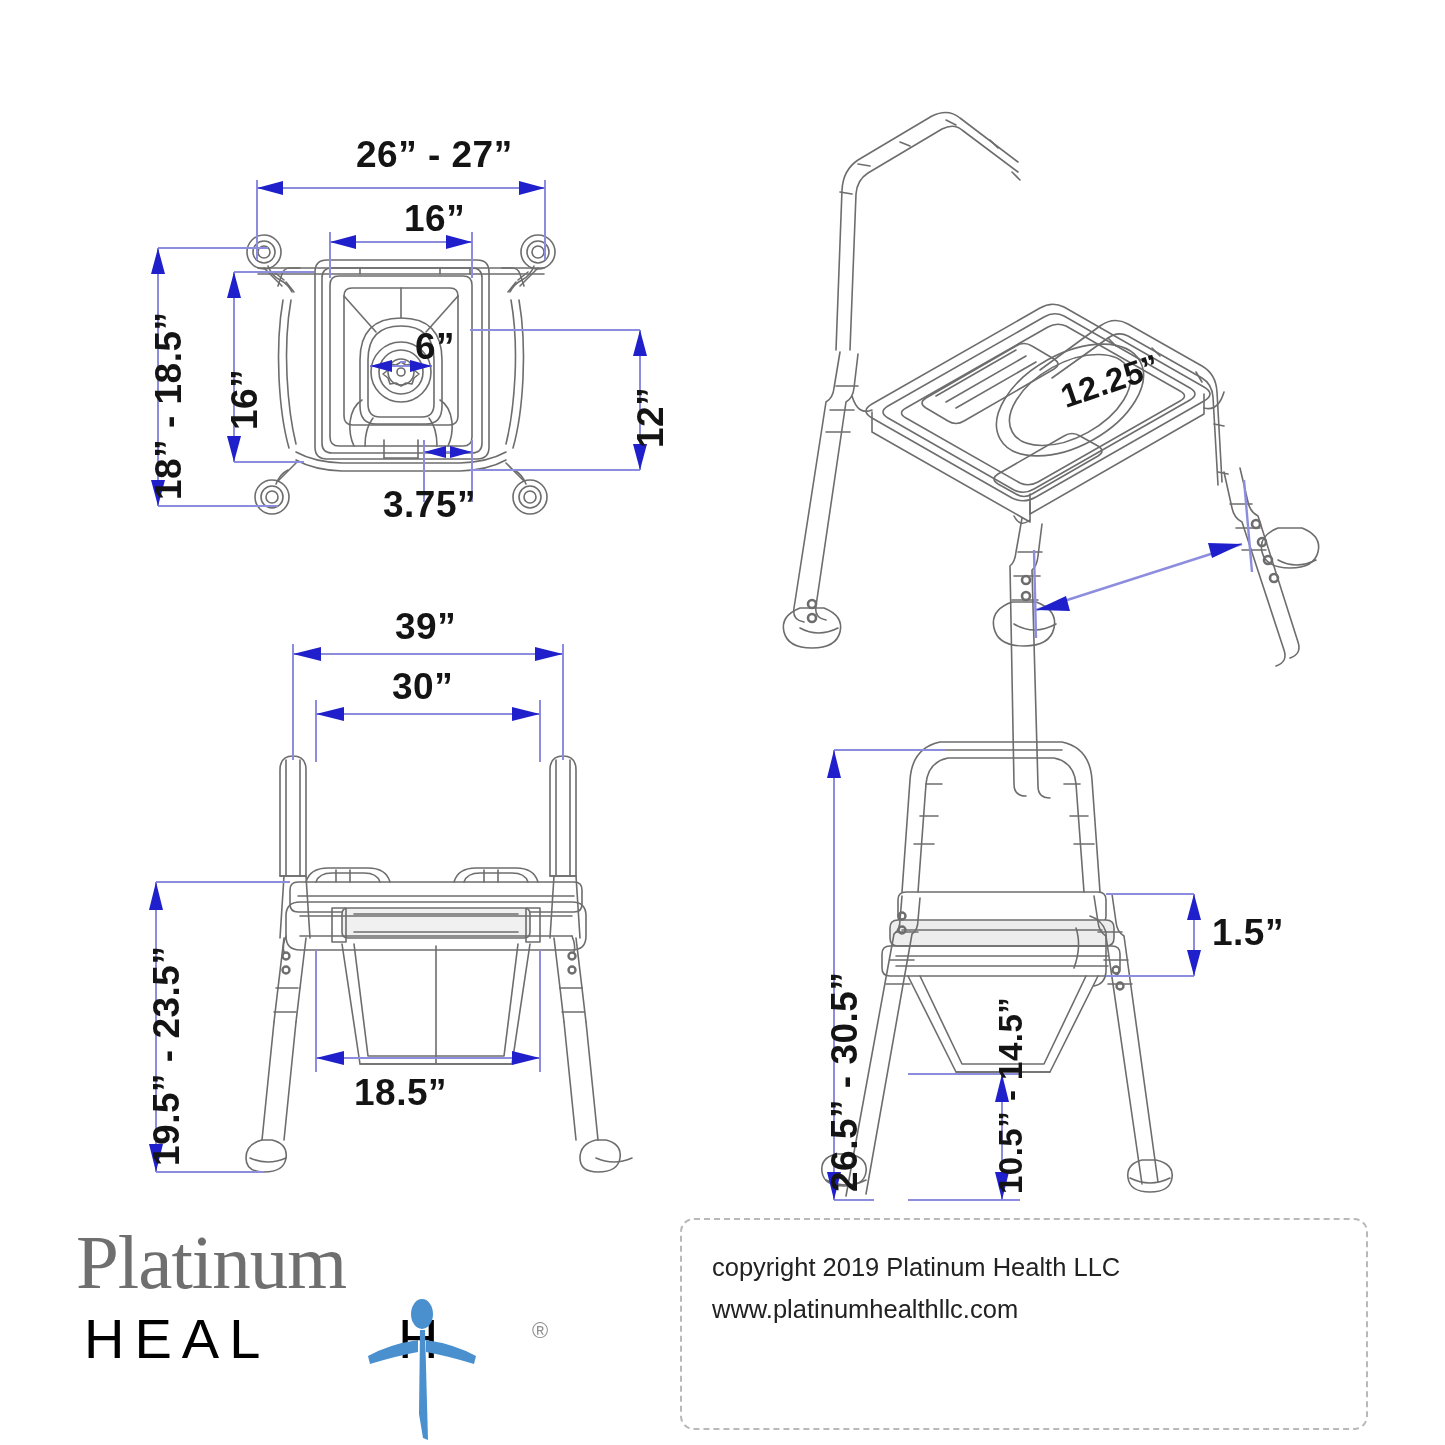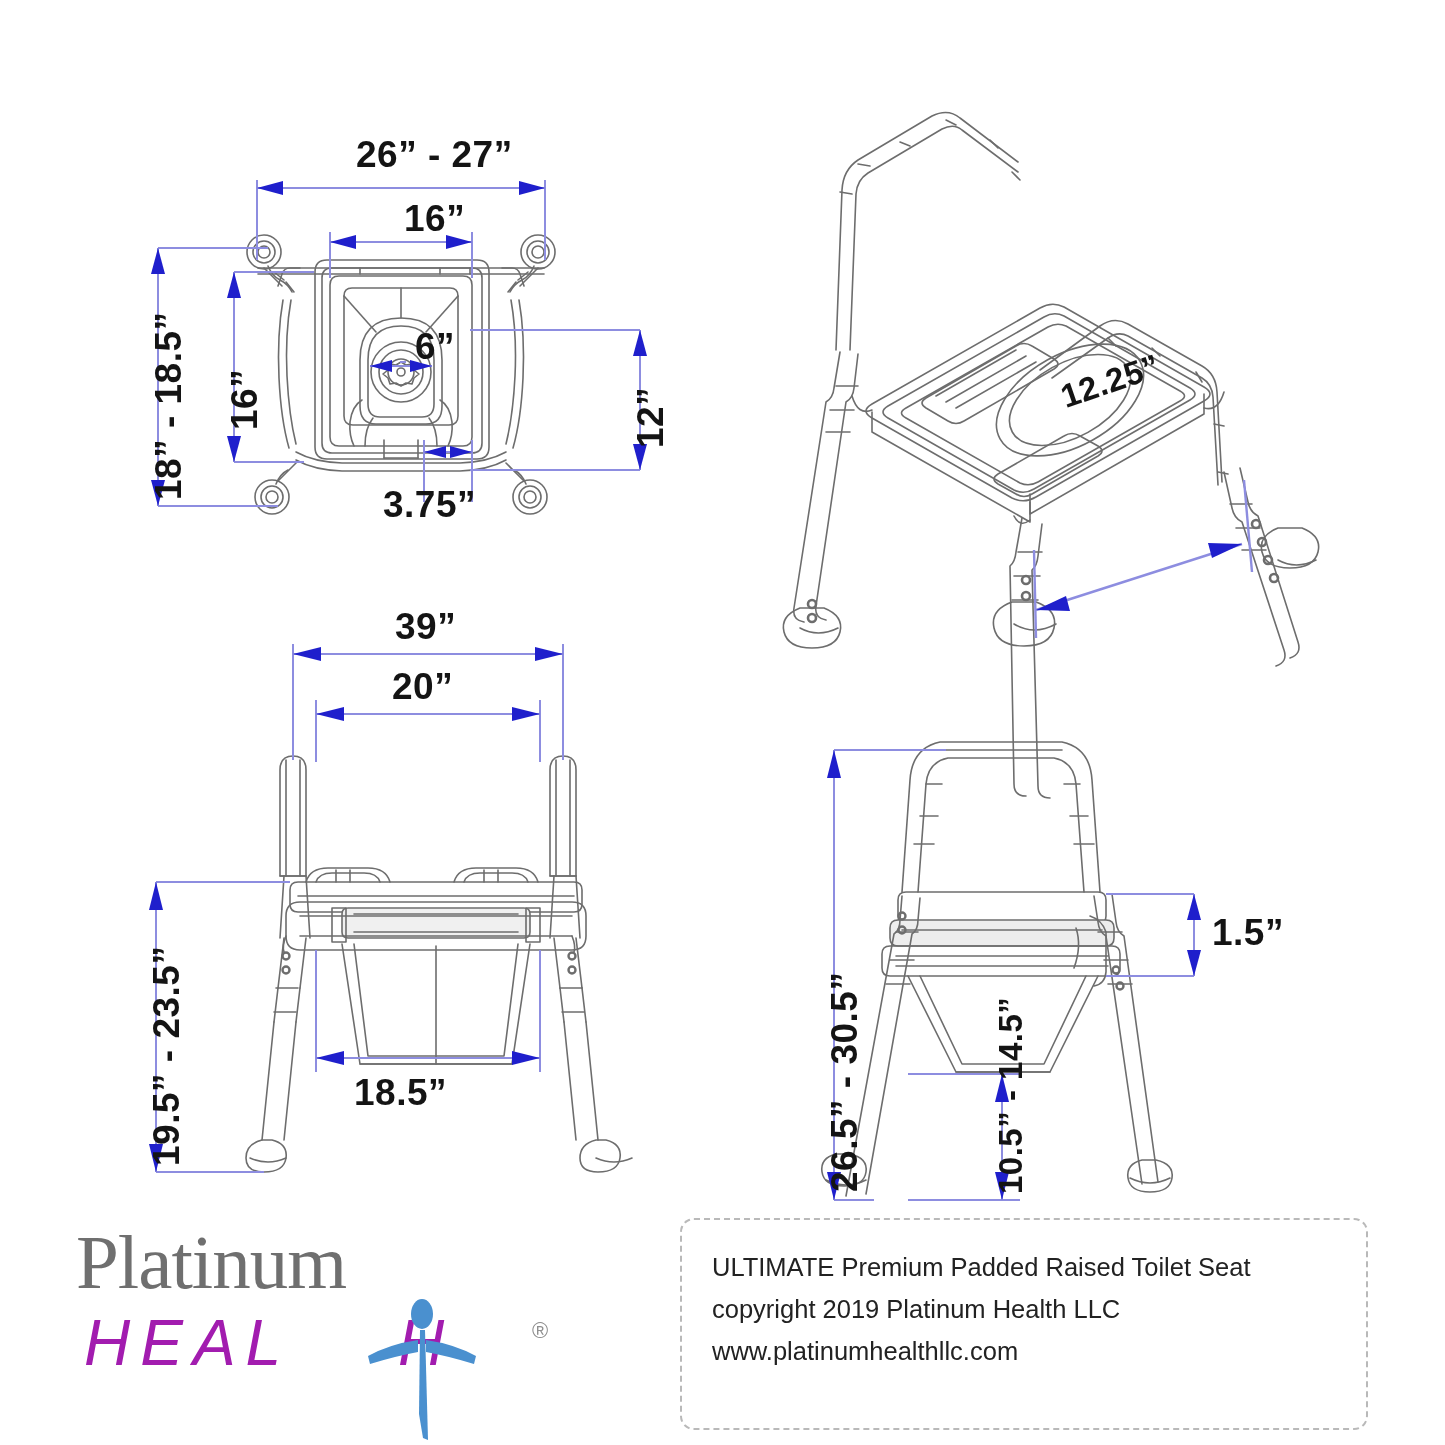--- a/index.html
+++ b/index.html
@@ -8,22 +8,22 @@
   .stage{position:absolute;inset:0;width:1445px;height:1445px;background:#ffffff;border-radius:19px;}
   .view{position:absolute;}
   svg{display:block;overflow:visible;}
   .dimtxt{position:absolute;font-weight:700;color:#141414;white-space:nowrap;
           letter-spacing:.5px;font-family:"Liberation Sans","DejaVu Sans",sans-serif;}
   .vert{transform-origin:0 0;}
   
   #logo-block{position:absolute;left:62px;top:1218px;width:520px;height:215px;}
   .logo-plat{position:absolute;left:14px;top:0px;font-size:77px;color:#6f6f6f;
              font-weight:400;letter-spacing:-1px;font-family:Liberation Serif, serif;}
-  .logo-health{position:absolute;left:22px;top:88px;font-size:64px;color:#a21caf;
-             font-weight:400;letter-spacing:10px;font-family:"Liberation Sans",sans-serif;font-style:italic;}
+  .logo-health{position:absolute;left:22px;top:88px;font-size:56px;color:#000000;
+             font-weight:400;letter-spacing:10px;font-family:"Liberation Sans",sans-serif;}
   .logo-reg{position:absolute;left:470px;top:100px;font-size:22px;color:#8e8e8e;}
   #logo-figure{position:absolute;left:300px;top:78px;}
   
   #info-box{position:absolute;left:680px;top:1218px;width:688px;height:212px;
             border:2px dashed #b9b9b9;border-radius:14px;box-sizing:border-box;
             padding:26px 0 0 30px;}
   #info-box .line{font-size:25.5px;line-height:42px;color:#222;
                   font-family:"Liberation Sans","DejaVu Sans",sans-serif;}
 </style>
 </head>
@@ -331,21 +331,21 @@
         <polygon points="206,114 234,107 234,121"></polygon>
         <polygon points="430,114 402,107 402,121"></polygon>
         <polygon points="46,282 39,310 53,310"></polygon>
         <polygon points="46,572 39,544 53,544"></polygon>
         <polygon points="206,458 234,451 234,465"></polygon>
         <polygon points="430,458 402,451 402,465"></polygon>
       </g>
     </svg>
 
     <div class="dimtxt" style="left:285px;top:6px;font-size:37px;">39”</div>
-    <div class="dimtxt" style="left:282px;top:66px;font-size:37px;">20”</div>
+    <div class="dimtxt" style="left:282px;top:66px;font-size:37px;">30”</div>
     <div class="dimtxt vert" style="left:36px;top:566px;font-size:37px;transform:rotate(-90deg);">19.5” - 23.5”</div>
     <div class="dimtxt" style="left:244px;top:472px;font-size:37px;">18.5”</div>
   </div>
 
   <div class="view" id="side-view" style="left:790px;top:720px;width:560px;height:480px;">
     <svg width="560" height="480" viewBox="0 0 560 480">
       <g fill="none" stroke="#6d6d6d" stroke-width="1.6" stroke-linejoin="round" stroke-linecap="round">
 
         <path d="M112 172 l8 -112 q2 -32 30 -38 h122 q28 6 30 38 l8 112"></path>
         <path d="M128 172 l8 -108 q2 -22 22 -26 h106 q20 4 22 26 l8 108"></path>
@@ -421,18 +421,17 @@
         <ellipse cx="60" cy="18" rx="11" ry="15"></ellipse>
         <path d="M58 34 h5 l3 110 l-5 -2 l-4 -24 z"></path>
         <path d="M56 44 q-28 4 -50 16 l2 8 q26 -8 48 -12 z"></path>
         <path d="M64 44 q28 4 50 16 l-2 8 q-26 -8 -48 -12 z"></path>
       </g>
     </svg>
     <div class="logo-reg">®</div>
   </div>
 
   <div id="info-box">
-    <div class="line">ULTIMATE Premium Padded Raised Toilet Seat</div>
     <div class="line">copyright 2019 Platinum Health LLC</div>
     <div class="line">www.platinumhealthllc.com</div>
   </div>
 
 </div>
 
 </body></html>

